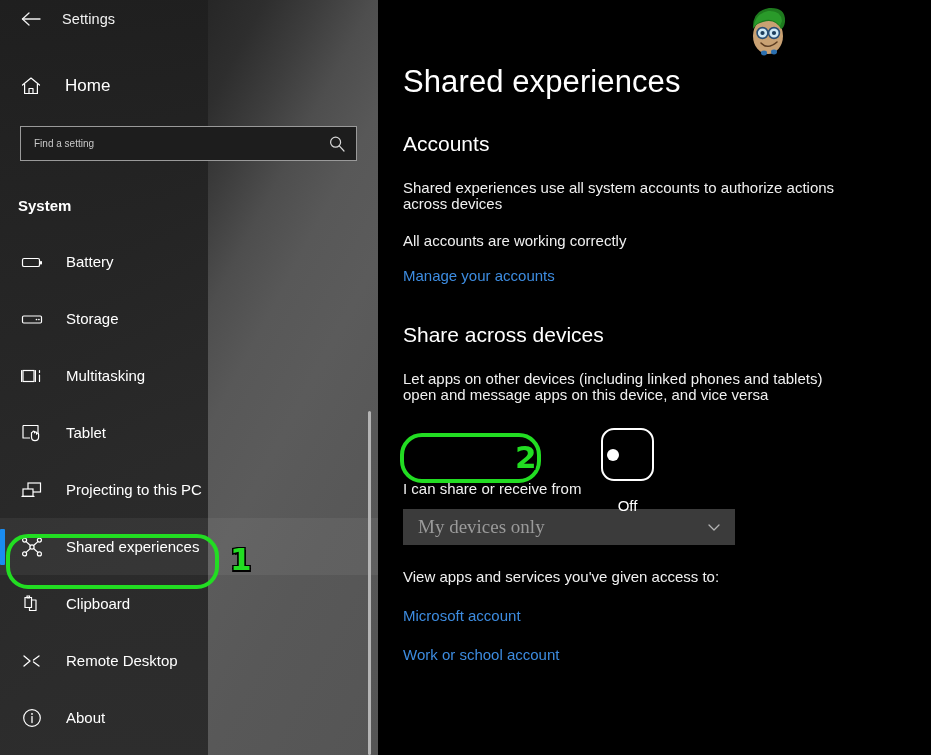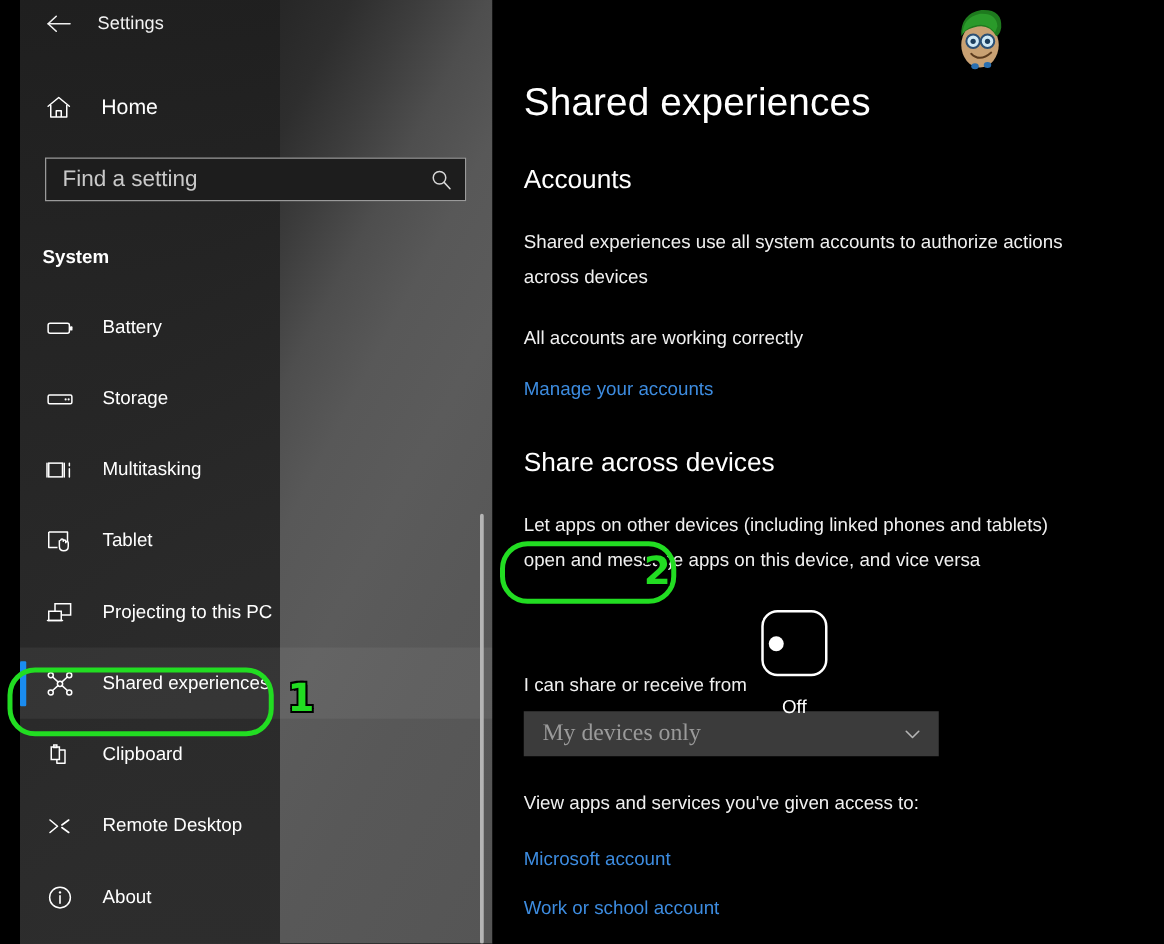--- a/index.html
+++ b/index.html
@@ -16,21 +16,20 @@
     color: #ffffff;
     -webkit-font-smoothing: antialiased;
   }
 
   #app {
     position: relative;
     width: 852px;
     height: 755px;
     display: flex;
     background: #000000;
-    padding-left: 16px;
   }
 
   
   #sidebar {
     position: relative;
     width: 378px;
     height: 755px;
     flex: 0 0 378px;
     background:
       linear-gradient(118deg,
@@ -98,21 +97,21 @@
     align-items: center;
     padding: 0 10px 0 13px;
   }
   .search-wrap input {
     flex: 1;
     background: transparent;
     border: none;
     outline: none;
     color: #e6e6e6;
     font-family: "Liberation Sans", sans-serif;
-    font-size: 18px;
+    font-size: 10px;
   }
   .search-wrap input::placeholder { color: #c9c9c9; opacity: 1; }
   .search-ico { width: 18px; height: 18px; display: flex; align-items:center; justify-content:center; }
 
   .group-title {
     margin: 36px 0 0 18px;
     font-size: 15px;
     font-weight: bold;
     color: #ffffff;
   }
@@ -198,21 +197,21 @@
     margin-top: 32px;
     font-size: 21px;
     font-weight: normal;
     color: #ffffff;
   }
   h2.section-title.tight { margin-top: 38px; }
 
   p.body-text {
     margin-top: 24px;
     font-size: 15px;
-    line-height: 28px;
+    line-height: 16px;
     color: #f0f0f0;
     max-width: 520px;
   }
   p.body-text.gap-sm { margin-top: 21px; }
 
   a.link {
     display: inline-block;
     margin-top: 18px;
     font-size: 15px;
     color: #3d8ce0;

